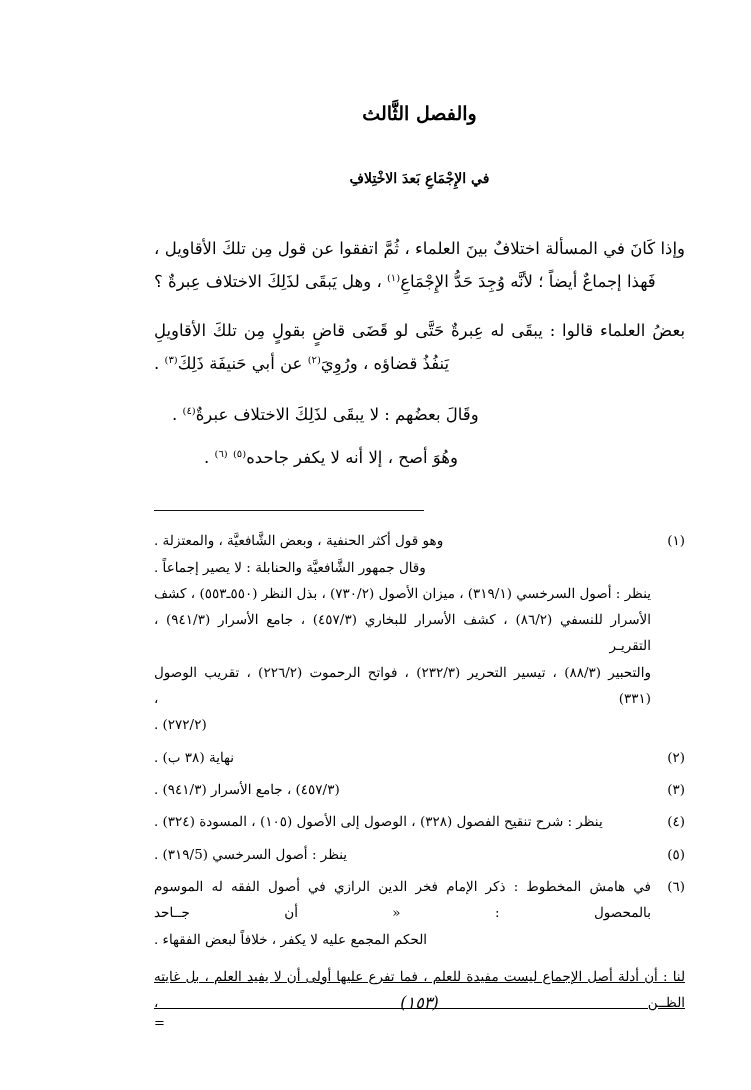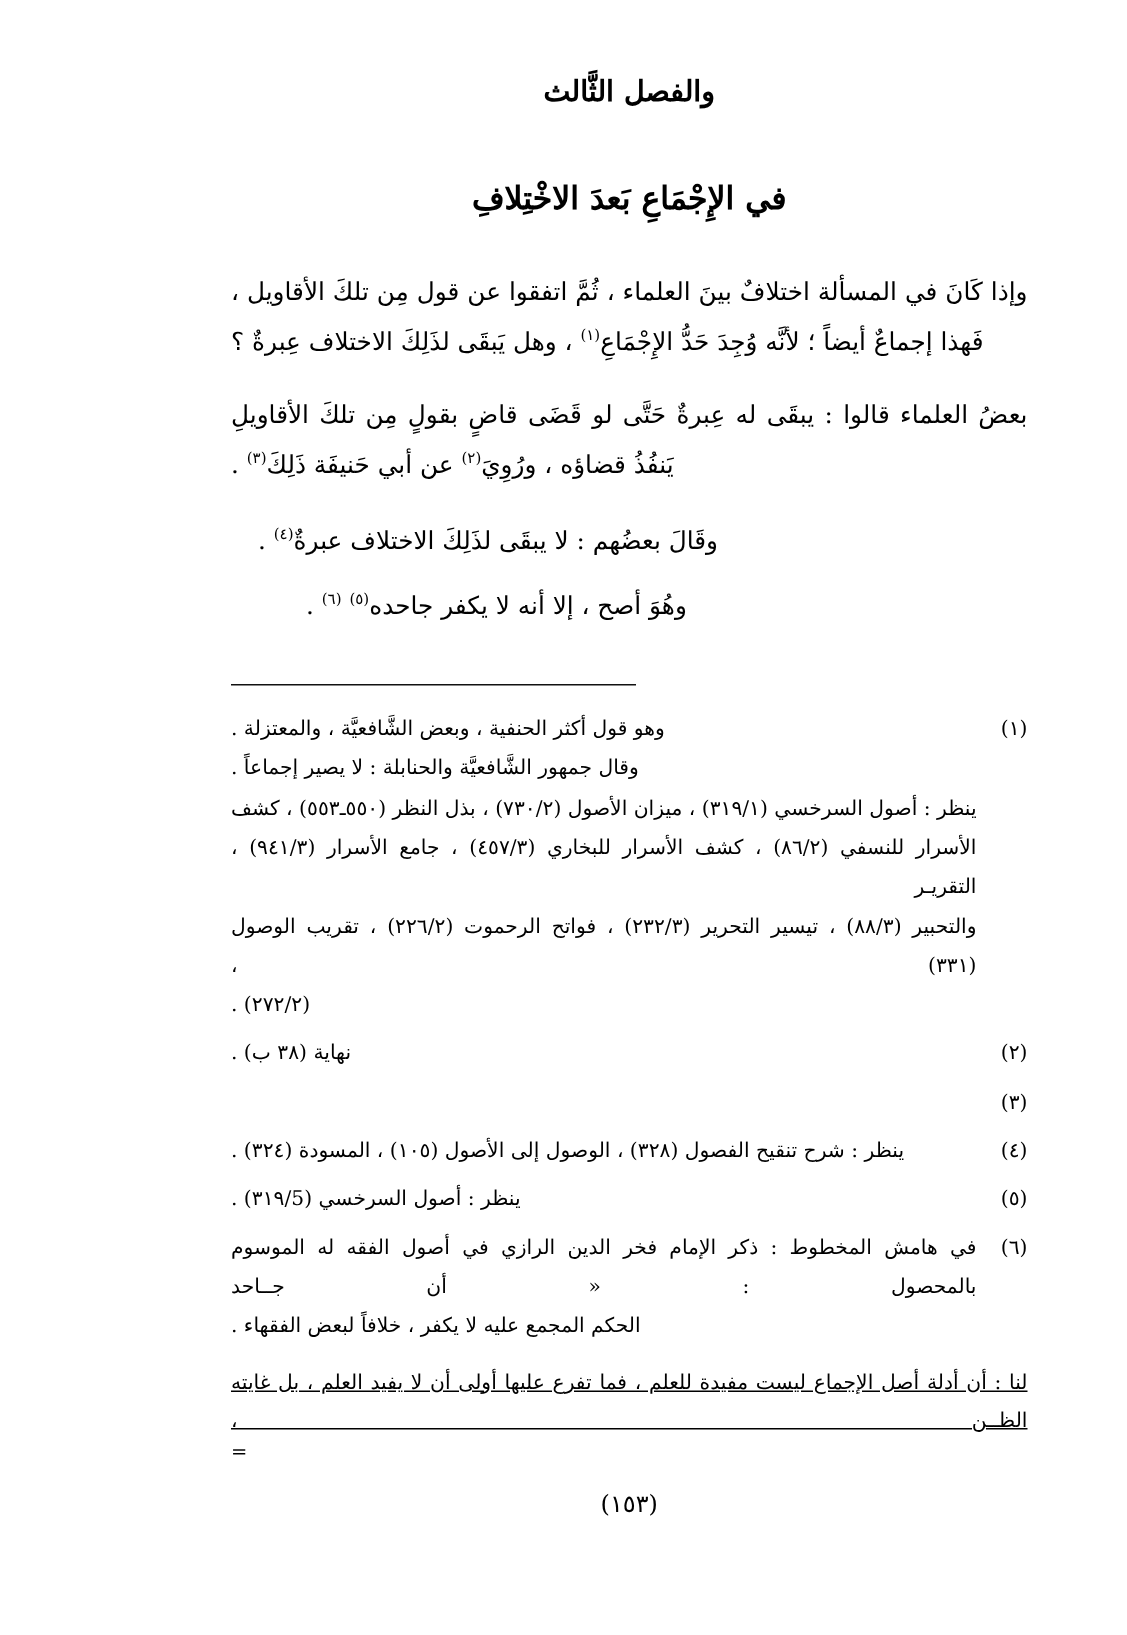--- a/index.html
+++ b/index.html
@@ -13,44 +13,44 @@
     font-family: "DejaVu Serif", "Liberation Serif", serif;
     color: #000000;
     position: relative;
     overflow: hidden;
   }
   .page {
     position: relative;
     width: 663px;
     height: 1090px;
     box-sizing: border-box;
-    padding: 34px 66px 20px 66px;
+    padding: 86px 66px 20px 66px;
   }
 
   
   .heading-block {
     text-align: center;
   }
   .heading-main {
     font-size: 19px;
     font-weight: bold;
     letter-spacing: 0px;
     margin-top: 14px;
     line-height: 1.4;
   }
   .heading-sub {
-    font-size: 21px;
+    font-size: 14px;
     font-weight: bold;
     margin-top: 42px;
     line-height: 1.4;
   }
 
   
   .body-block {
-    margin-top: 32px;
+    margin-top: 44px;
     font-size: 16.5px;
     line-height: 2.0;
     text-align: justify;
     text-align-last: left;
   }
   .para {
     margin: 0 0 6px 0;
     text-indent: 0;
   }
   .para.p1 {
@@ -145,20 +145,21 @@
   }
 
   
   .page-number {
     position: absolute;
     bottom: 78px;
     left: 0;
     right: 0;
     text-align: center;
     font-size: 16px;
+    font-style: italic;
   }
 </style>
 </head>
 <body>
 
 <div class="page">
 
   <div class="heading-block">
     <div class="heading-main">والفصل الثَّالث</div>
     <div class="heading-sub">في الإِجْمَاعِ بَعدَ الاخْتِلافِ</div>
@@ -197,20 +198,21 @@
     <div class="fn">
       <div class="fn-num">(٢)</div>
       <div class="fn-body">
         <span class="ln">نهاية (٣٨ ب) .</span>
       </div>
     </div>
 
     <div class="fn">
       <div class="fn-num">(٣)</div>
       <div class="fn-body">
+        <span class="ln ctr-left">(٤٥٧/٣) ، جامع الأسرار (٩٤١/٣) .</span>
       </div>
     </div>
 
     <div class="fn">
       <div class="fn-num">(٤)</div>
       <div class="fn-body">
         <span class="ln ctr-left">ينظر : شرح تنقيح الفصول (٣٢٨) ، الوصول إلى الأصول (١٠٥) ، المسودة (٣٢٤) .</span>
       </div>
     </div>
 

